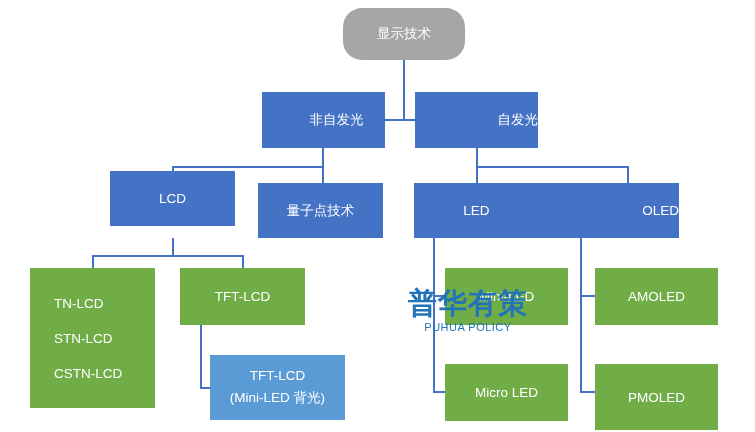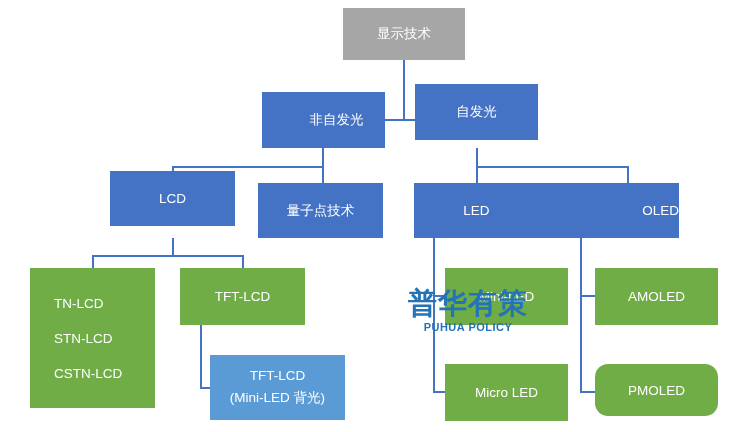--- a/index.html
+++ b/index.html
@@ -18,21 +18,21 @@
   .multi{flex-direction:column;align-items:flex-start;justify-content:center;gap:20px;padding-left:24px;text-align:left;}
   .twoline{flex-direction:column;gap:6px;}
   .line{position:absolute;background:#4472c4;}
   .hline{height:2px;}
   .vline{width:2px;}
   #watermark{
     position:absolute;left:402px;top:288px;width:132px;text-align:center;
     color:#2273b8;z-index:5;pointer-events:none;
   }
   #watermark .wm-cn{font-size:29px;font-weight:700;letter-spacing:1px;line-height:1.1;}
-  #watermark .wm-en{font-size:11px;font-weight:700;letter-spacing:0.5px;margin-top:1px;}
+  #watermark .wm-en{font-size:11px;font-weight:400;letter-spacing:0.5px;margin-top:1px;}
 </style>
 </head>
 <body>
 
 <div id="stage">
 
   <div class="line vline" style="left:403px;top:60px;height:61px;"></div>
   <div class="line hline" style="left:385px;top:119px;width:30px;"></div>
 
   <div class="line vline" style="left:322px;top:148px;height:35px;"></div>
@@ -52,29 +52,29 @@
   <div class="line hline" style="left:200px;top:387px;width:10px;"></div>
 
   <div class="line vline" style="left:433px;top:238px;height:155px;"></div>
   <div class="line hline" style="left:433px;top:295px;width:12px;"></div>
   <div class="line hline" style="left:433px;top:391px;width:12px;"></div>
 
   <div class="line vline" style="left:580px;top:238px;height:155px;"></div>
   <div class="line hline" style="left:580px;top:295px;width:15px;"></div>
   <div class="line hline" style="left:580px;top:391px;width:15px;"></div>
 
-  <div class="node box-gray" style="left:343px;top:8px;width:122px;height:52px;">
+  <div class="node box-gray" style="left:343px;top:8px;width:122px;height:52px;border-radius:19px;">
     <span>显示技术</span>
   </div>
 
   <div class="node box-blue" style="left:262px;top:92px;width:123px;height:56px;padding-left:26px;">
     <span>非自发光</span>
   </div>
 
-  <div class="node box-blue" style="left:415px;top:84px;width:123px;height:56px;">
+  <div class="node box-blue" style="left:415px;top:92px;width:123px;height:56px;justify-content:flex-end;">
     <span>自发光</span>
   </div>
 
   <div class="node box-blue" style="left:110px;top:171px;width:125px;height:55px;">
     <span>LCD</span>
   </div>
 
   <div class="node box-blue" style="left:258px;top:183px;width:125px;height:55px;">
     <span>量子点技术</span>
   </div>
@@ -107,21 +107,21 @@
   </div>
 
   <div class="node box-green" style="left:445px;top:364px;width:123px;height:57px;">
     <span>Micro LED</span>
   </div>
 
   <div class="node box-green" style="left:595px;top:268px;width:123px;height:57px;">
     <span>AMOLED</span>
   </div>
 
-  <div class="node box-green" style="left:595px;top:364px;width:123px;height:52px;border-radius:13px;">
+  <div class="node box-green" style="left:595px;top:364px;width:123px;height:66px;">
     <span>PMOLED</span>
   </div>
 
   <div id="watermark">
     <div class="wm-cn">普华有策</div>
     <div class="wm-en">PUHUA POLICY</div>
   </div>
 
 </div>
 

